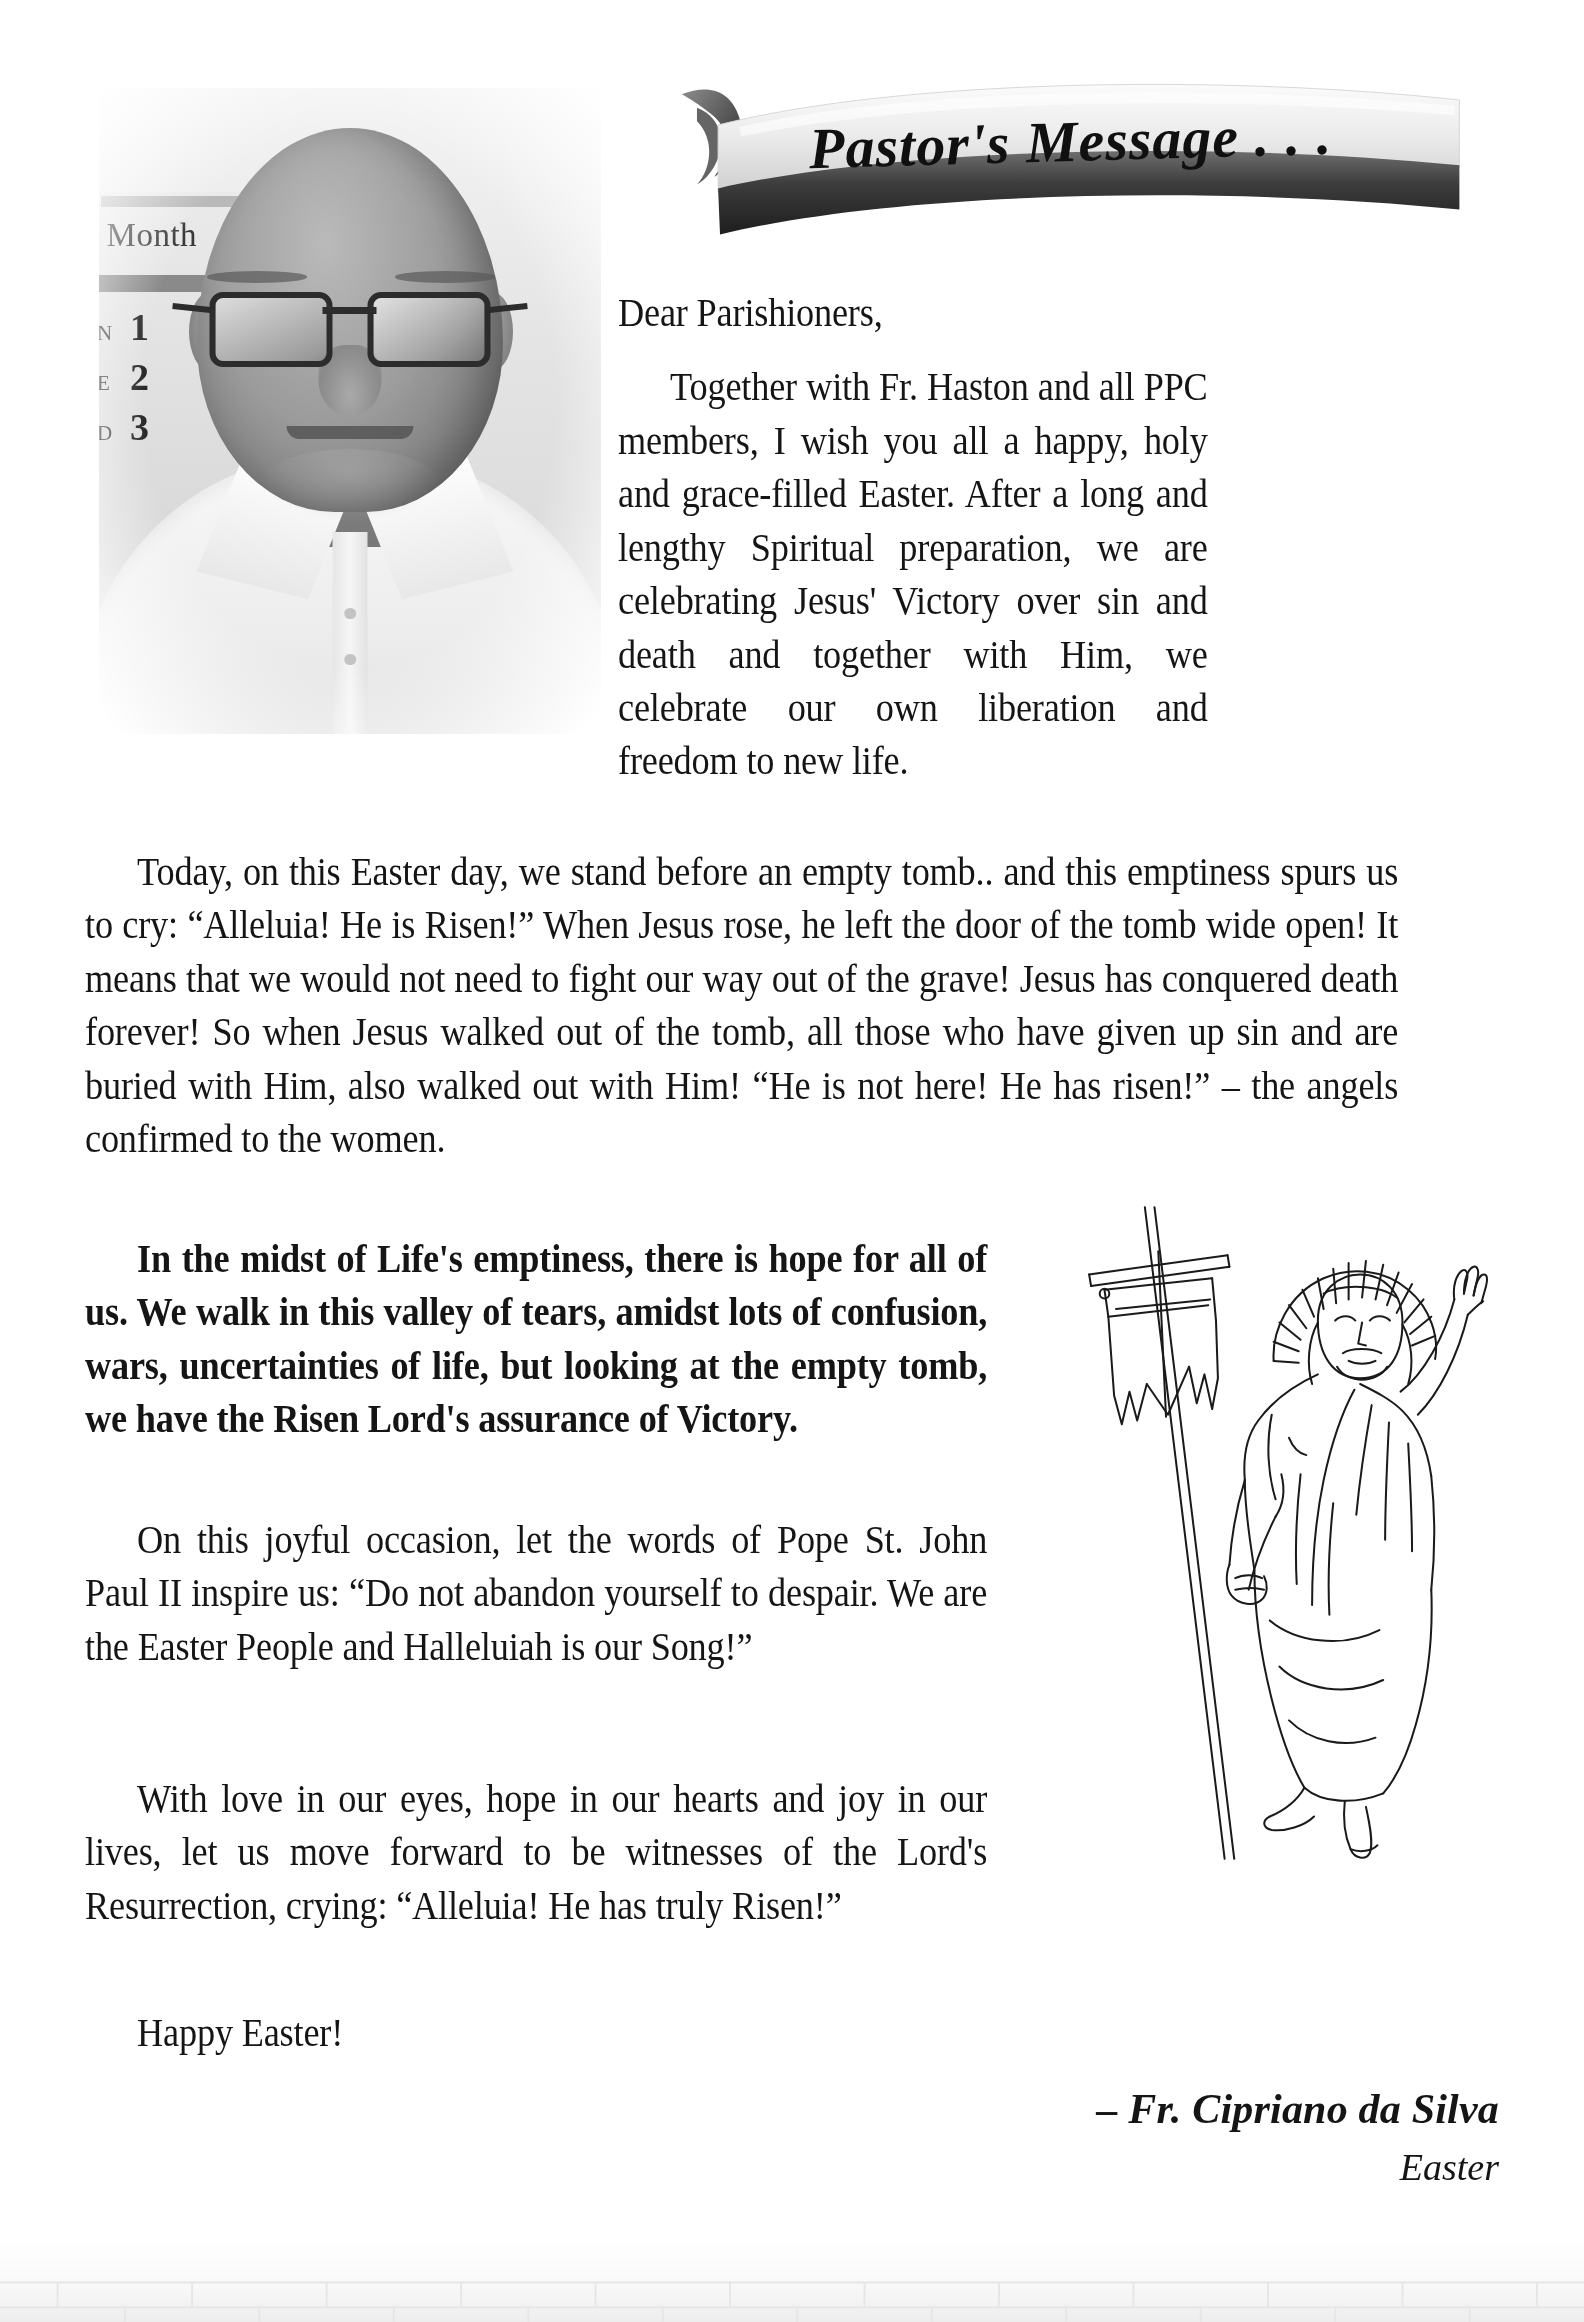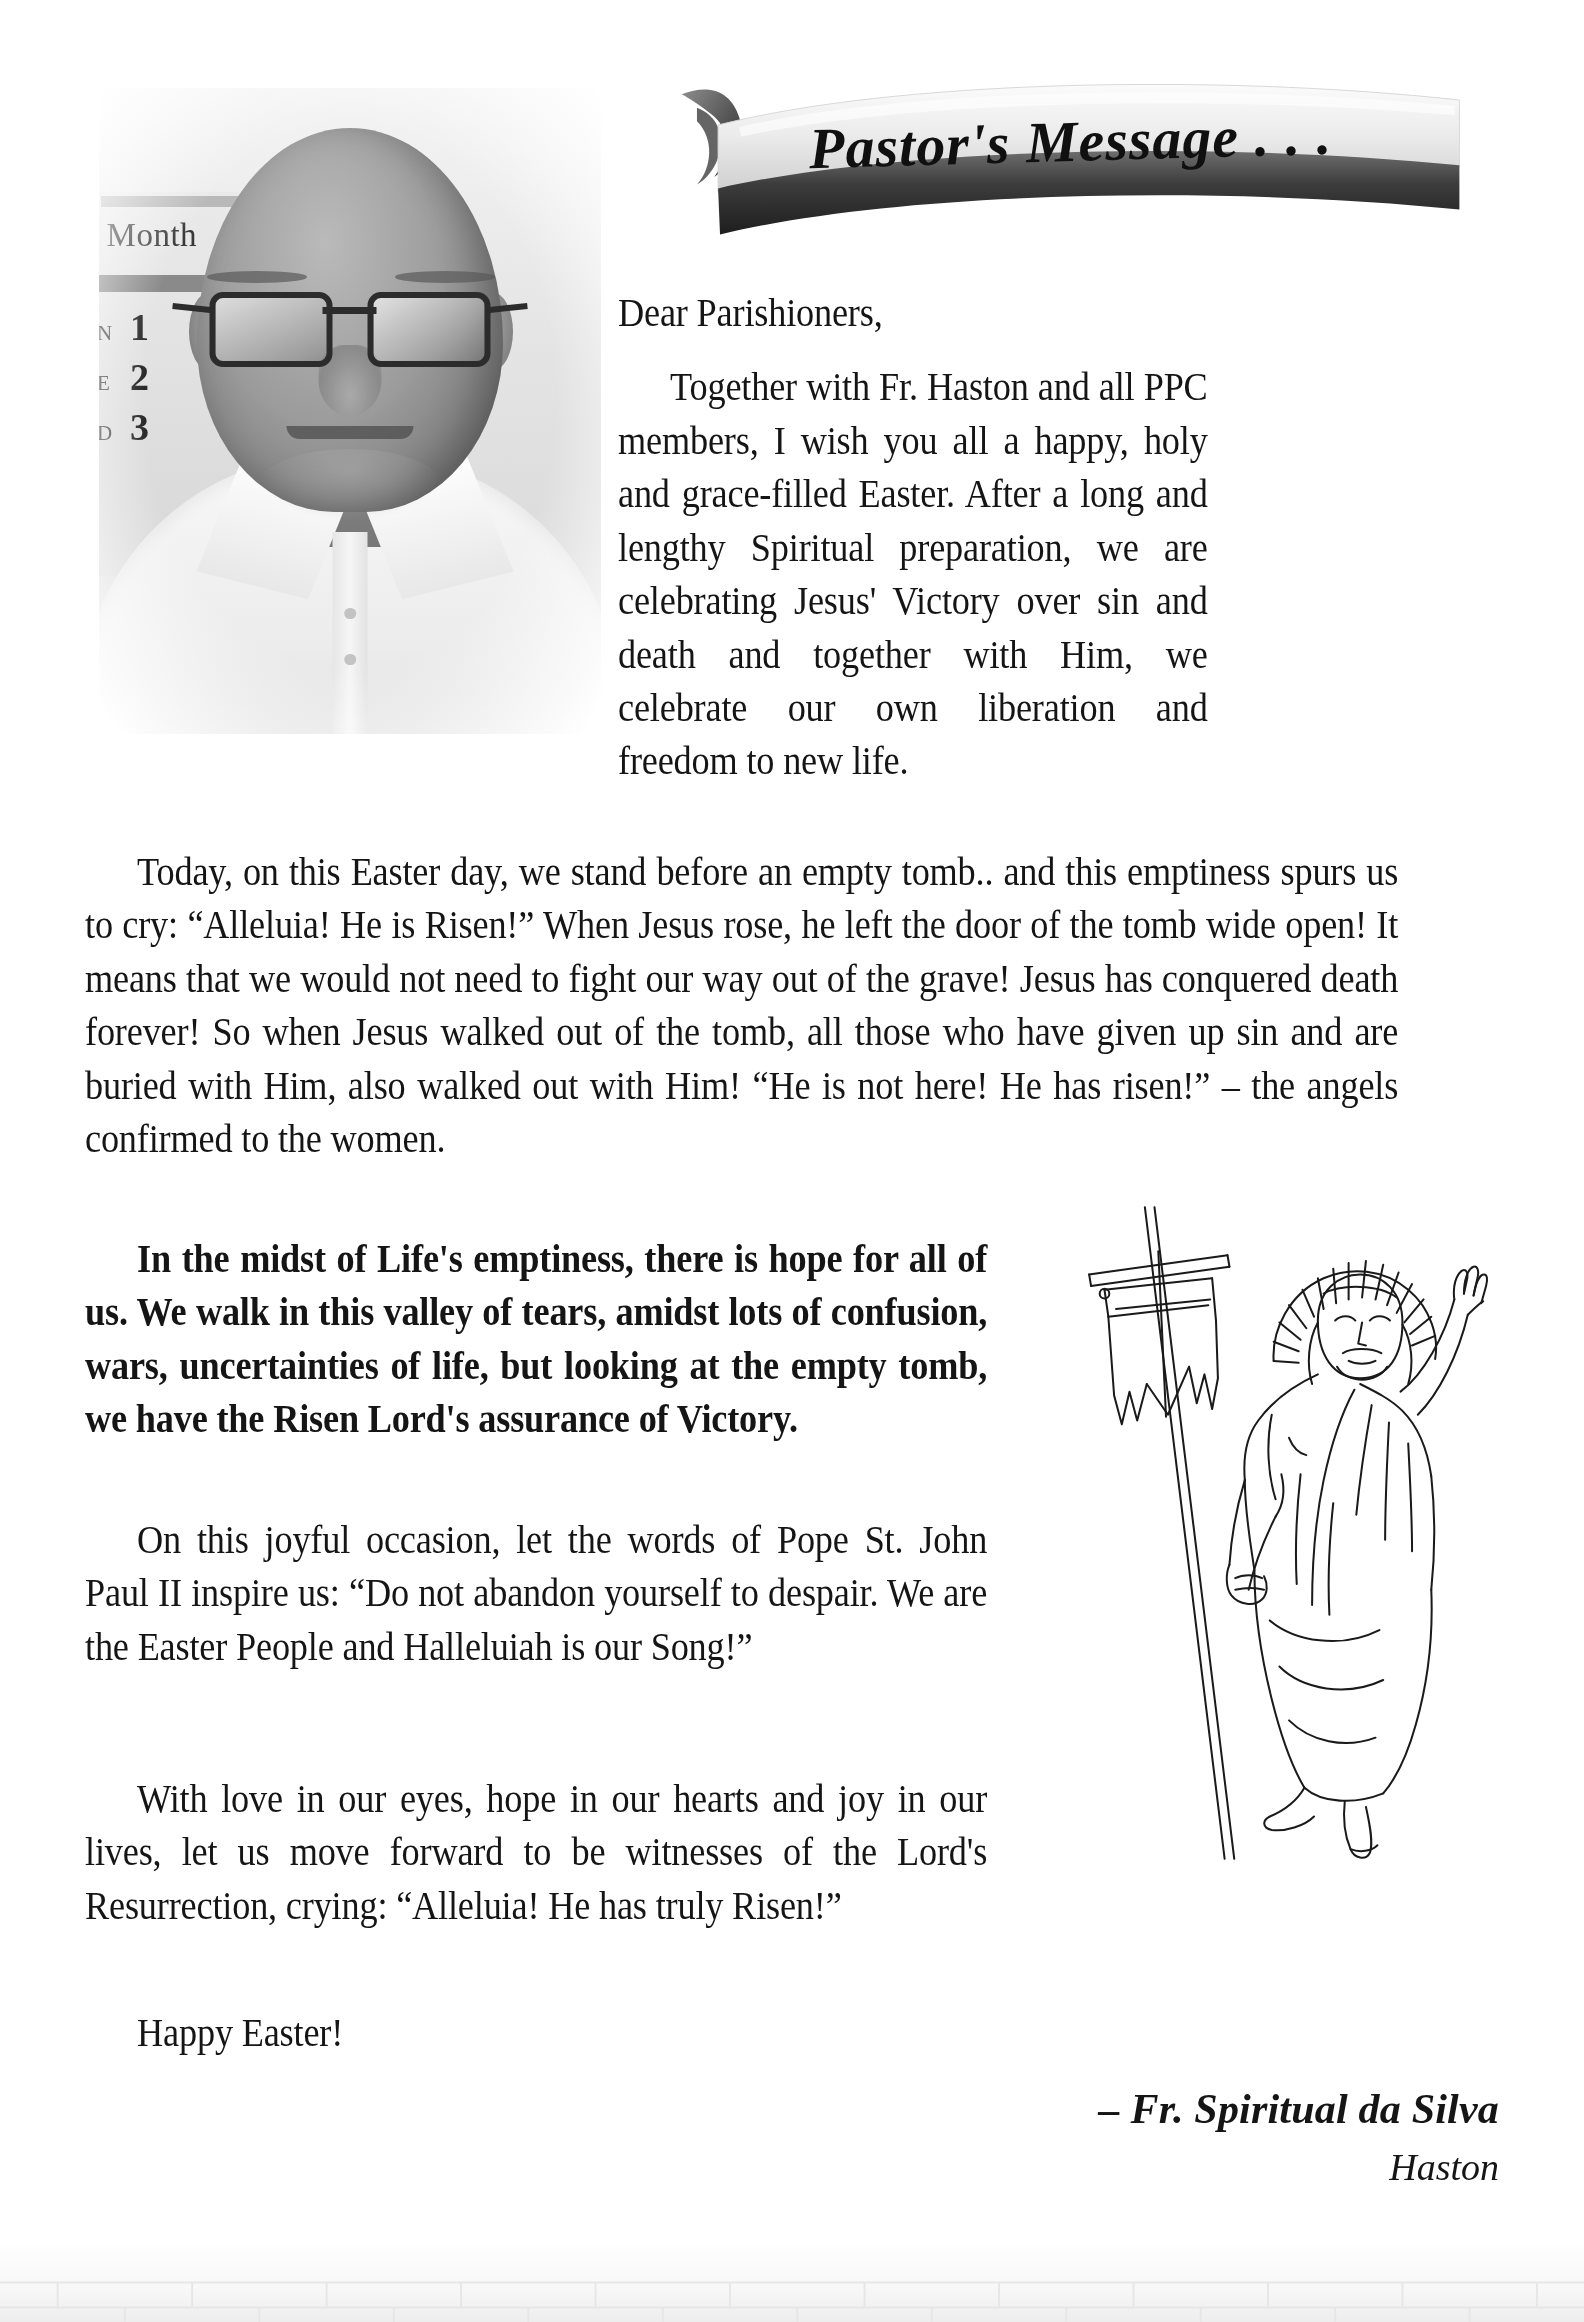--- a/index.html
+++ b/index.html
@@ -397,22 +397,22 @@
 
 <div class="col-left" style="top:1772px;">
   <p class="indent">With love in our eyes, hope in our hearts and joy in our lives, let us move forward to be witnesses of the Lord's Resurrection, crying: “Alleluia! He has truly Risen!”</p>
 </div>
 
 <div class="col-left" style="top:2006px;">
   <p class="indent" style="text-align:left;">Happy Easter!</p>
 </div>
 
 <div class="signature" style="top:2085px;">
-  <div class="sig-name">– Fr. Spiritual da Silva</div>
-  <div class="sig-role">Haston</div>
+  <div class="sig-name">– Fr. Cipriano da Silva</div>
+  <div class="sig-role">Easter</div>
 </div>
 
 <div class="christ">
   <svg viewBox="0 0 440 720">
     <g fill="none" stroke="#1a1a1a" stroke-width="2.1" stroke-linecap="round" stroke-linejoin="round">
 
       <g>
 
         <path d="M82,22 L165,700"></path>
         <path d="M92,22 L175,700"></path>

